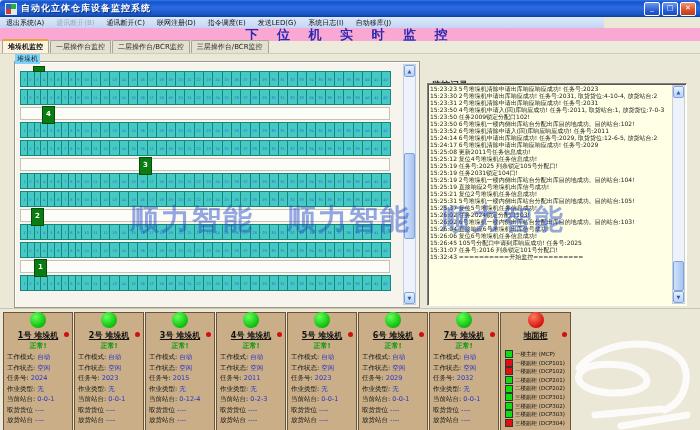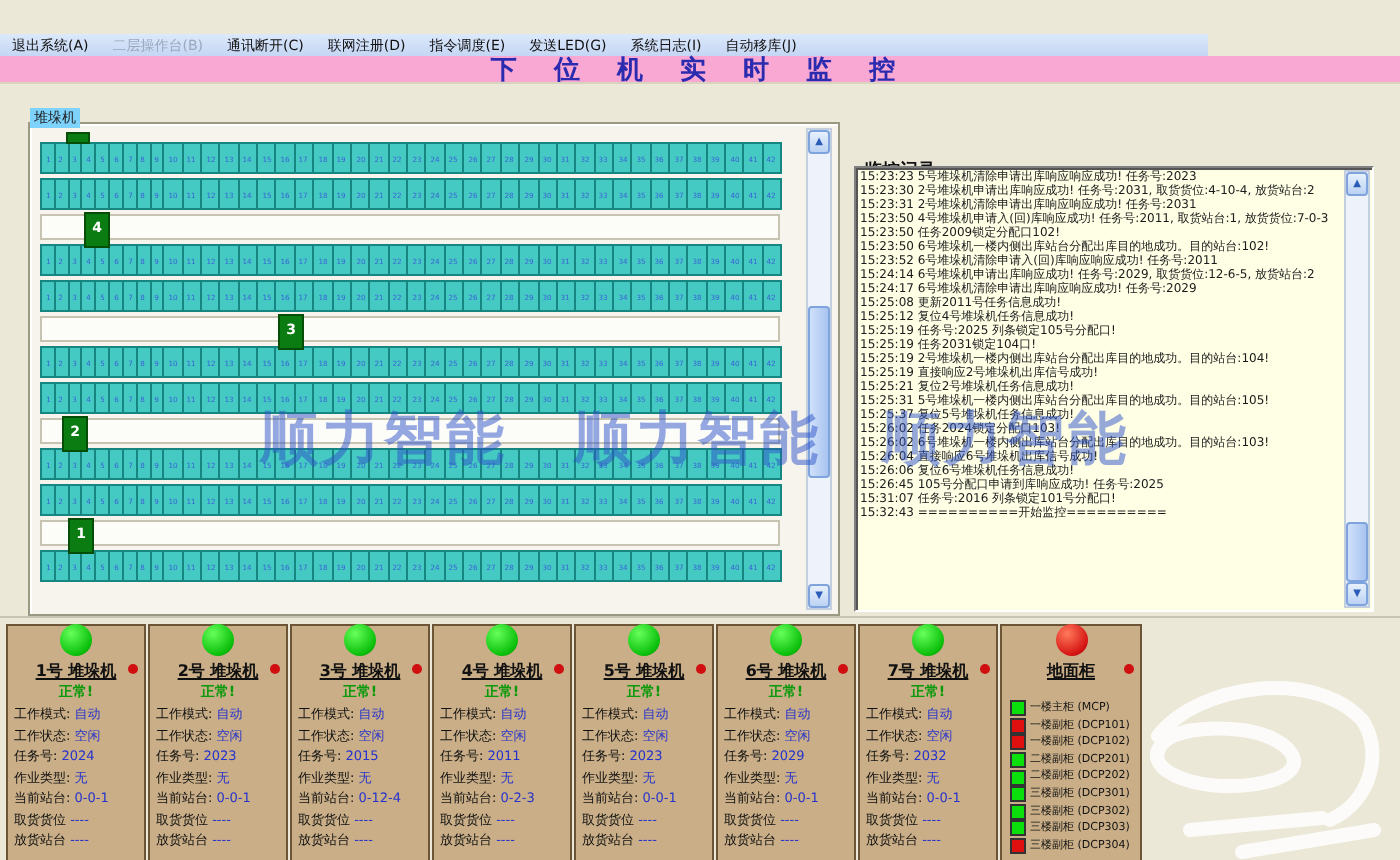--- a/index.html
+++ b/index.html
@@ -99,36 +99,51 @@
   .wm1{left:130px;} .wm2{left:287px;} .wm3{left:441px;}
 
   
   .sketch{position:absolute;right:0;bottom:0;width:135px;height:115px;opacity:.9;}
 </style>
 </head>
 <body>
 
 <div id="win">
 
+  <div class="titlebar">
+    <div class="app-icon"></div>
+    <div class="title-text">自动化立体仓库设备监控系统</div>
+    <div class="winbtns">
+      <div class="winbtn">_</div>
+      <div class="winbtn">□</div>
+      <div class="winbtn close">✕</div>
+    </div>
+  </div>
 
   <div class="menubar" id="menubar">
       <div class="menu-item">退出系统(A)</div>
-      <div class="menu-item disabled">二层操作台(B)</div>
+      <div class="menu-item disabled">通讯断开(B)</div>
       <div class="menu-item">通讯断开(C)</div>
       <div class="menu-item">联网注册(D)</div>
       <div class="menu-item">指令调度(E)</div>
       <div class="menu-item">发送LED(G)</div>
       <div class="menu-item">系统日志(I)</div>
       <div class="menu-item">自动移库(J)</div>
     </div>
 
   <div class="banner">
     <div class="banner-title">下 位 机 实 时 监 控</div>
   </div>
 
+  <div class="tabrow" id="tabrow">
+      <div class="tab active">堆垛机监控</div>
+      <div class="tab">一层操作台监控</div>
+      <div class="tab">二层操作台/BCR监控</div>
+      <div class="tab">三层操作台/BCR监控</div>
+    </div>
 
   <div class="content">
     <div class="grid-caption">堆垛机</div>
 
     <div class="grid-panel">
       <div class="rack-area" id="rackarea">
           <div class="stub">
             <div class="crane-stub" style="left: 13px;"></div>
           </div>
           <div class="rackrow">

